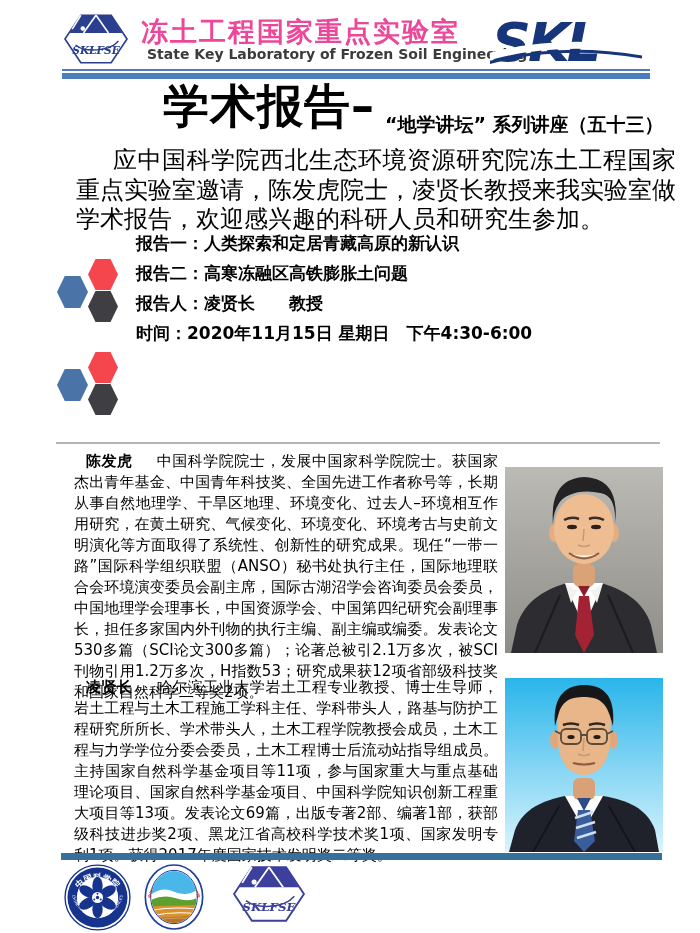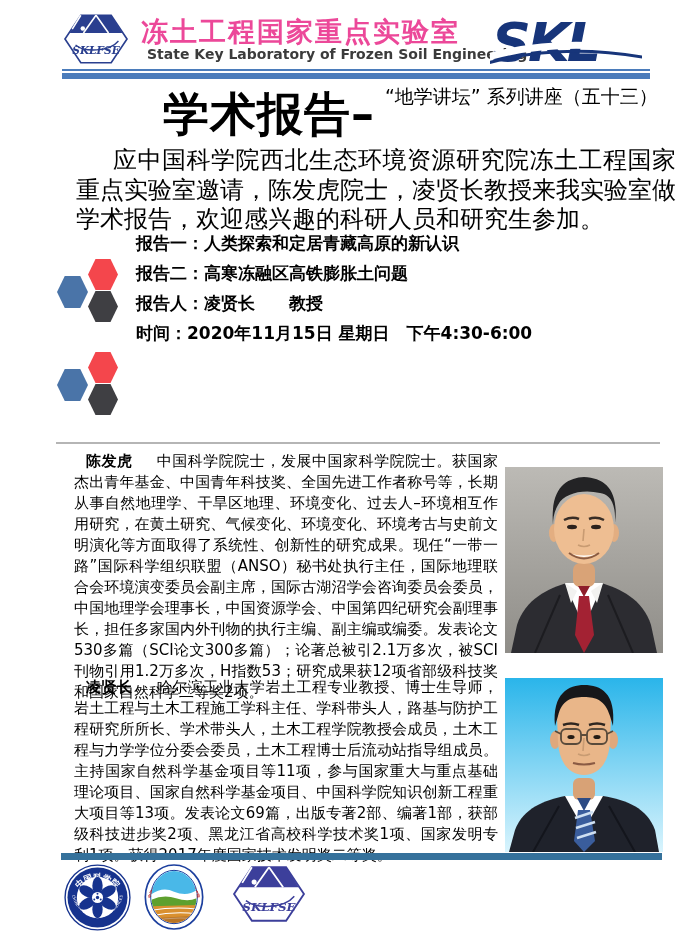--- a/index.html
+++ b/index.html
@@ -16,23 +16,23 @@
   .org-en { left:147px; top:46px; font-size:14px; font-weight:bold; color:#3b3b3b;
             white-space:nowrap; }
   .skl-logo { left:490px; top:18px; width:152px; height:50px; }
 
   .header-rule { left:62px; top:69px; width:588px; }
   .header-rule .thin { height:2px; background:#4b7cbb; }
   .header-rule .gap  { height:2px; }
   .header-rule .thick{ height:6px; background:#4b7cbb; }
 
   
-  .title-row { left:163px; top:84px; display:flex; align-items:flex-start; height:54px; }
+  .title-row { left:163px; top:84px; display:flex; align-items:flex-end; height:54px; }
   .title-main { font-size:46px; font-weight:900; letter-spacing:1px; white-space:nowrap; }
-  .title-series { font-size:19px; font-weight:normal; margin-left:10px; 
+  .title-series { font-size:19px; font-weight:bold; margin-left:10px; 
                   white-space:nowrap; }
 
   
   .intro { left:76px; top:146px; width:600px; font-size:24px; line-height:29.5px;
            text-align:justify; text-indent:37px; }
 
   
   .schedule { left:136px; top:228px; width:520px; }
   .schedule .sline { height:30px; line-height:30px; font-size:17px; font-weight:bold;
                      white-space:nowrap; }

